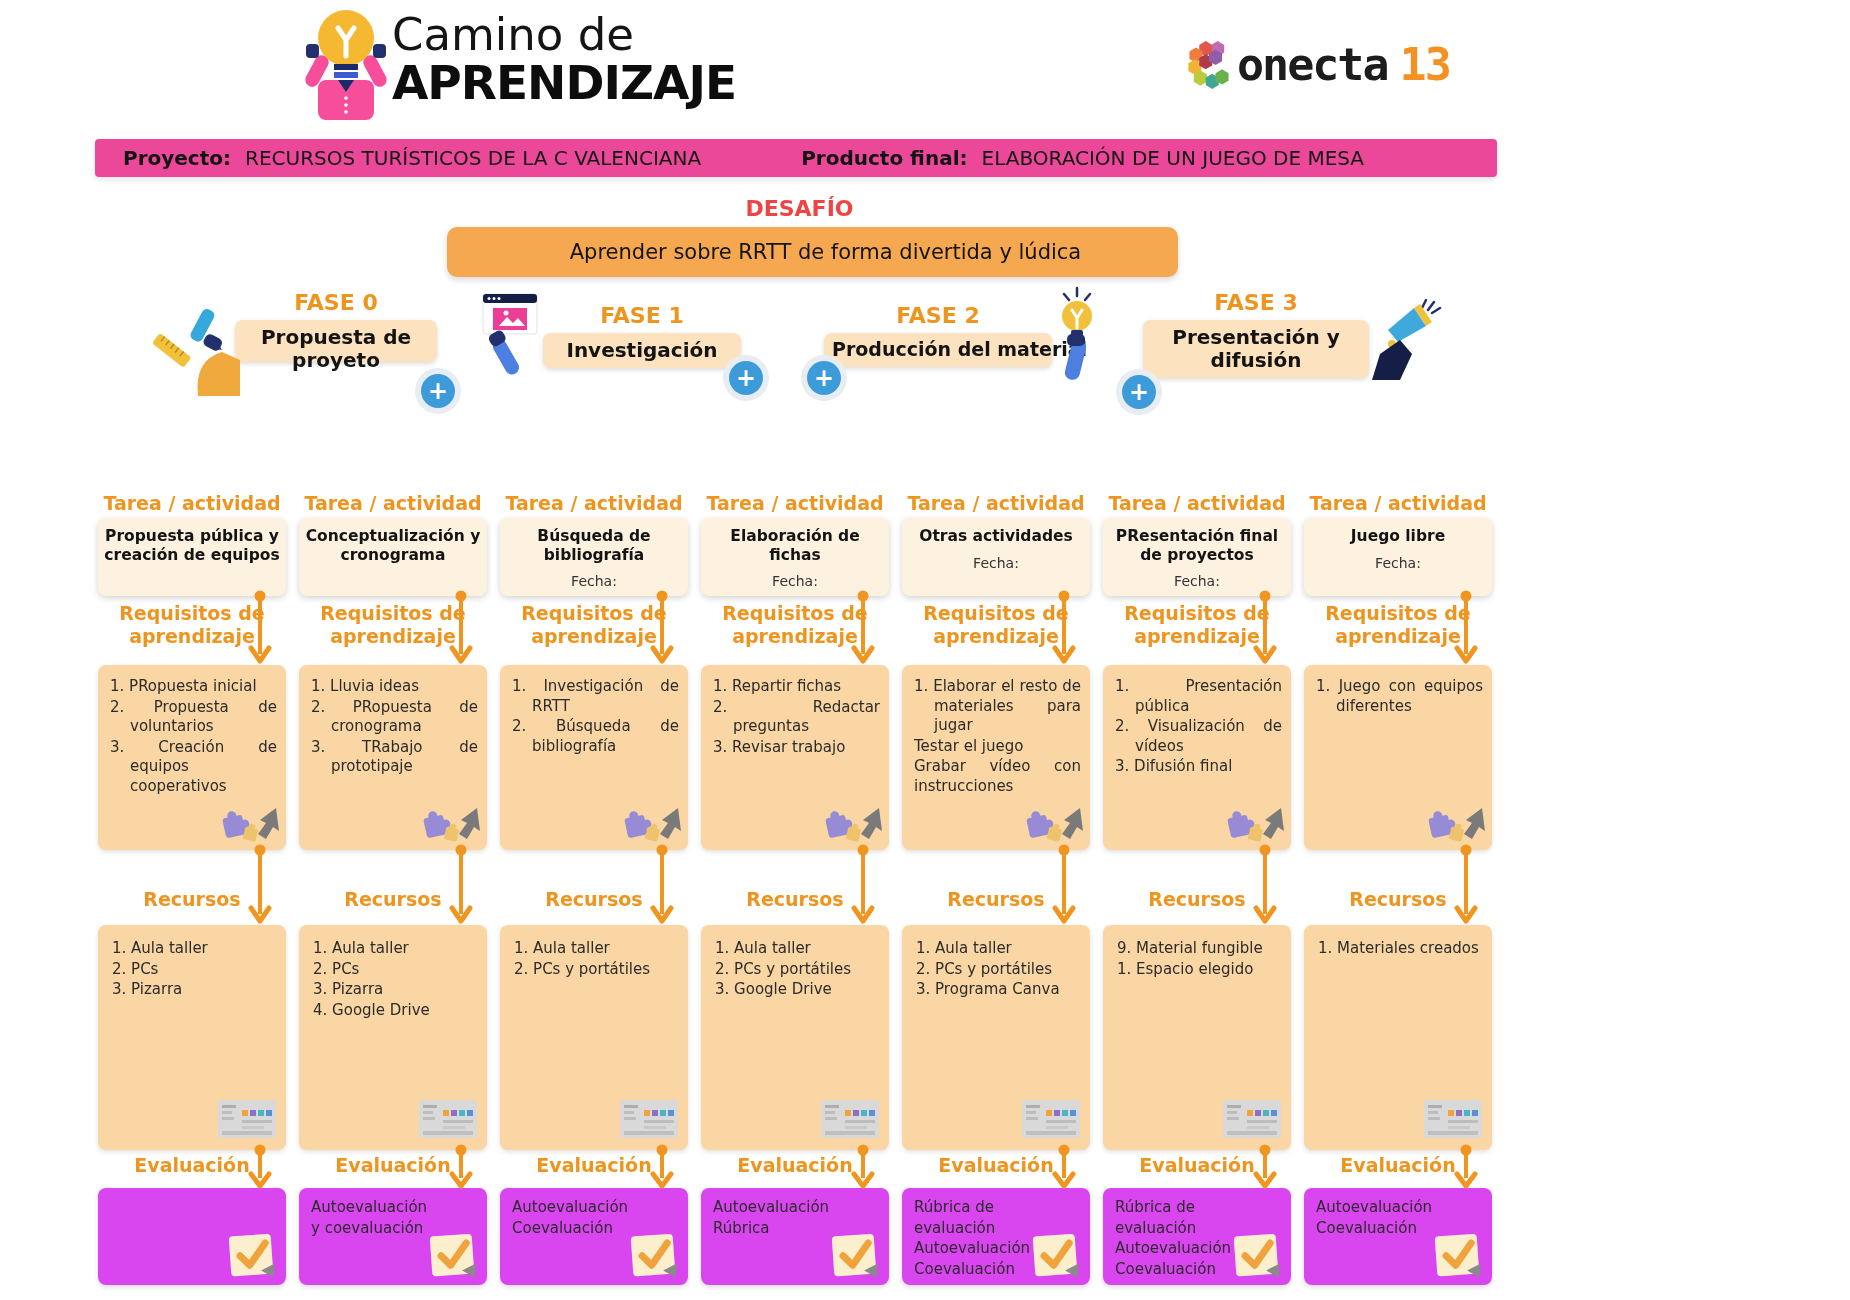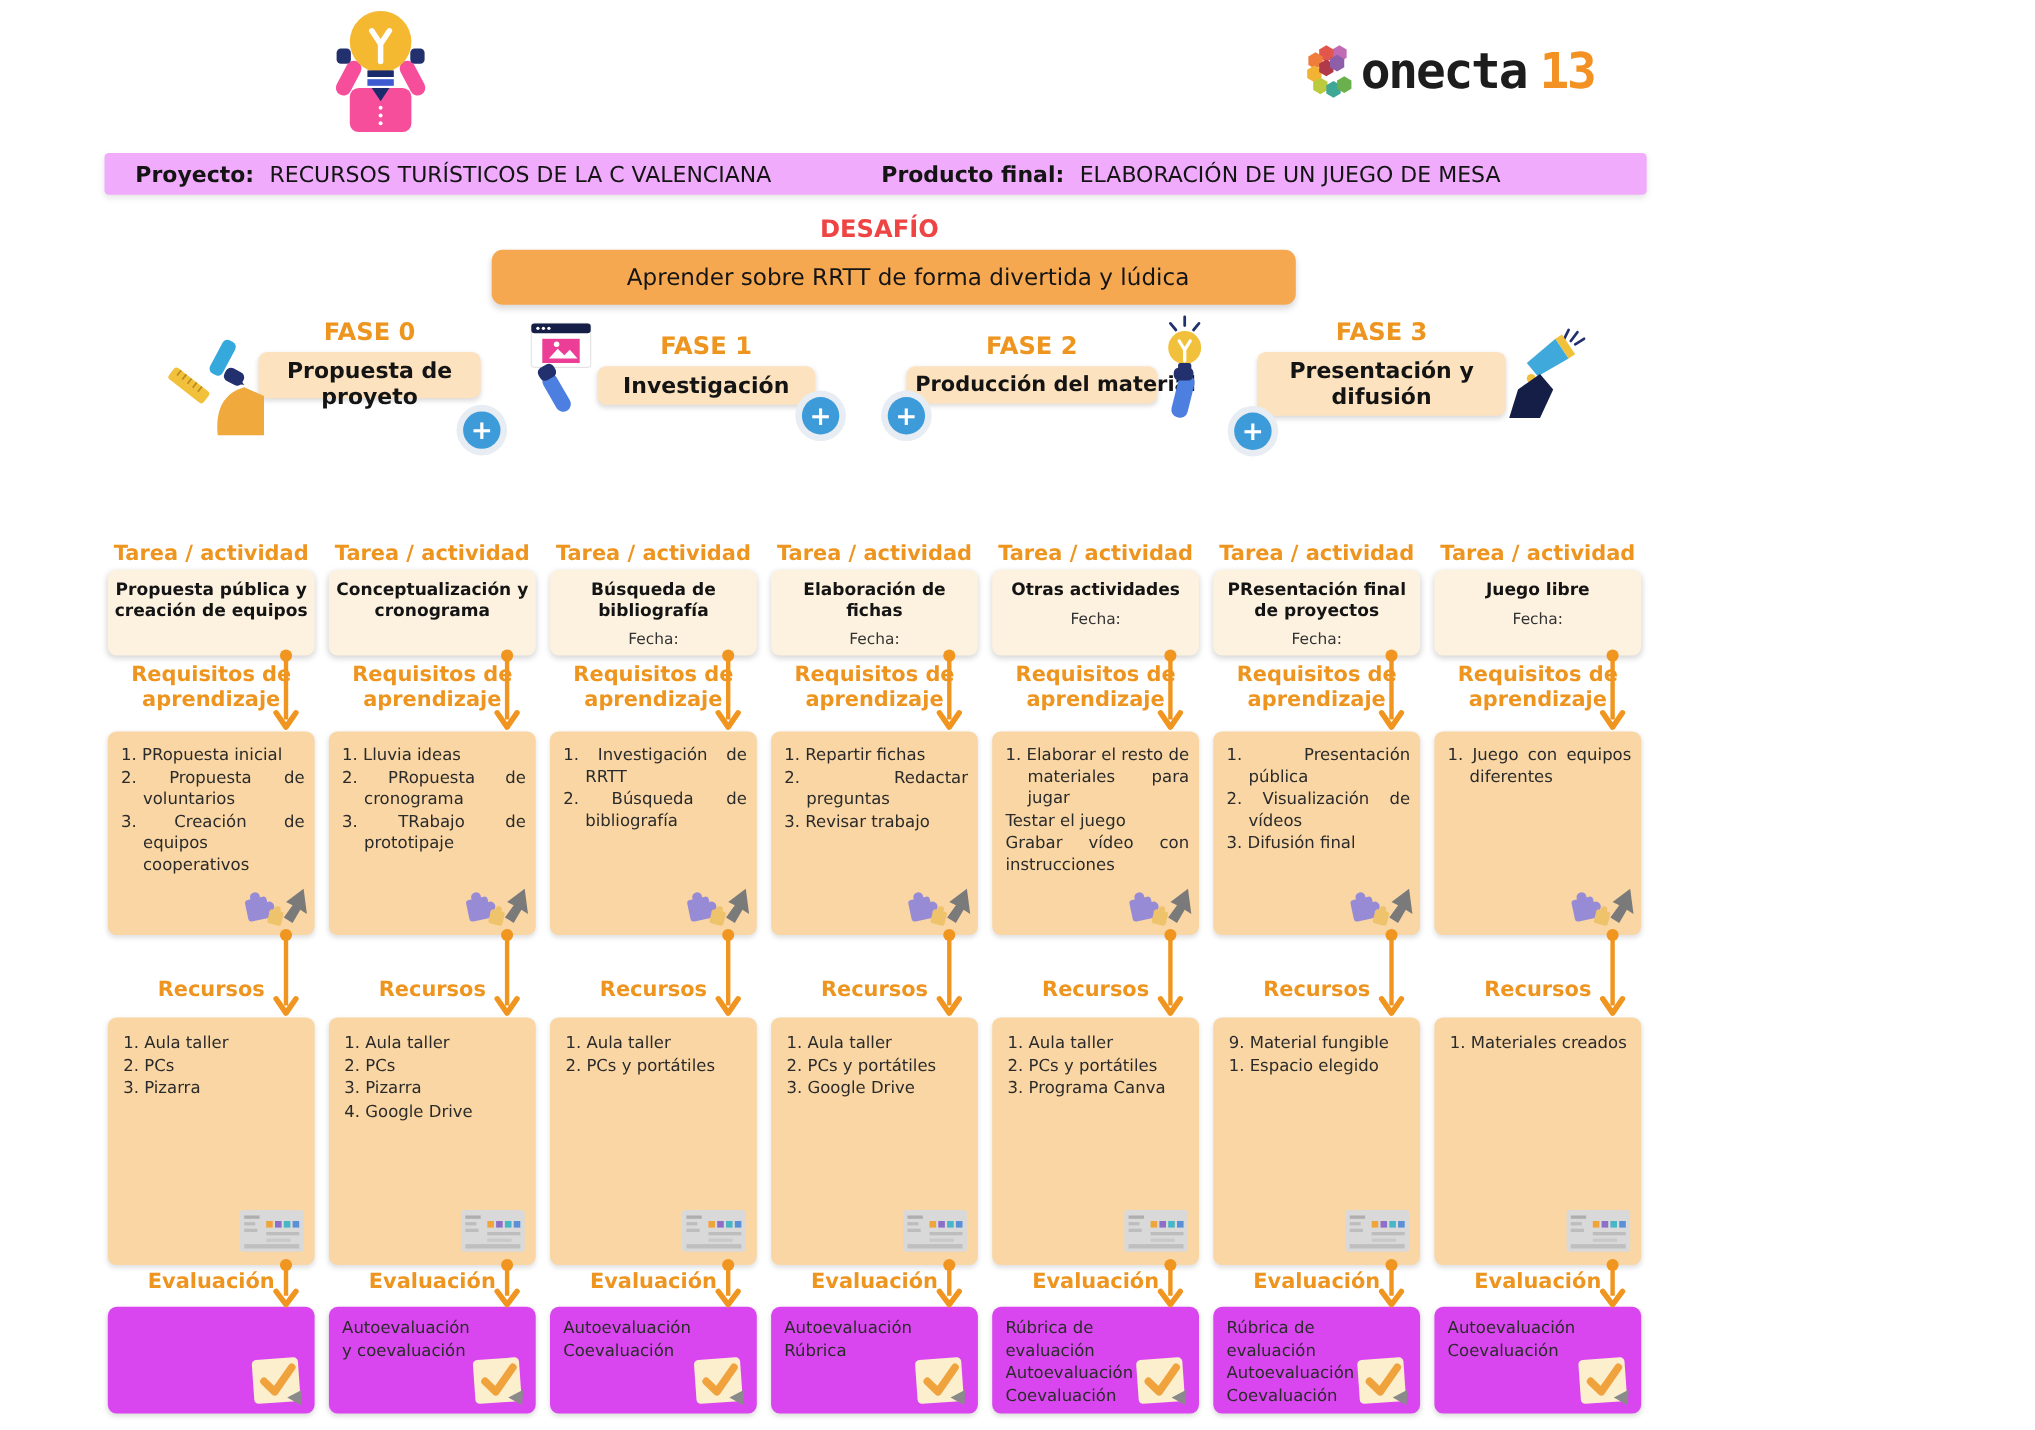--- a/index.html
+++ b/index.html
@@ -11,21 +11,21 @@
   .title-block{position:absolute;left:392px;top:12px;line-height:1.04;}
   .title-line1{font-size:45px;font-weight:500;color:#151515;}
   .title-line2{font-size:47px;font-weight:800;color:#0d0d0d;letter-spacing:-1px;}
   .brand{position:absolute;left:1185px;top:38px;display:flex;align-items:center;
          font-family:"DejaVu Sans Mono",monospace;}
   .brand-name{font-size:45px;font-weight:600;color:#1d1d1d;margin-left:4px;letter-spacing:-2px;}
   .brand-number{font-size:45px;font-weight:600;color:#F39122;margin-left:12px;letter-spacing:-2px;}
 
   
   .project-bar{position:absolute;left:95px;top:139px;width:1402px;height:38px;
-               background:#f0abfc;border-radius:4px;display:flex;align-items:center;
+               background:#ec4899;border-radius:4px;display:flex;align-items:center;
                font-size:20px;box-shadow:0 3px 6px rgba(0,0,0,0.10);}
   .pb-label{font-weight:700;color:#141414;}
   .pb-val{color:#141414;}
   .pb-l1{margin-left:28px;}
   .pb-v1{margin-left:14px;}
   .pb-l2{margin-left:100px;}
   .pb-v2{margin-left:14px;}
 
   
   .challenge-label{position:absolute;left:447px;top:196px;width:705px;text-align:center;
@@ -113,20 +113,24 @@
     <circle cx="48" cy="36" r="28" fill="#F5B831"></circle>
     <path d="M40 26 L48 38 L56 26 M48 38 L48 54" stroke="#ffffff" stroke-width="5" fill="none" stroke-linecap="round"></path>
     <rect x="36" y="62" width="24" height="6" fill="#1B2A6B"></rect>
     <rect x="36" y="70" width="24" height="6" fill="#3D5AD1"></rect>
     <path d="M40 78 L56 78 L48 90 Z" fill="#1B2A6B"></path>
     <circle cx="48" cy="96" r="1.8" fill="#fff"></circle>
       <circle cx="48" cy="103" r="1.8" fill="#fff"></circle>
       <circle cx="48" cy="110" r="1.8" fill="#fff"></circle>
   </svg>
 
+  <div class="title-block">
+    <div class="title-line1">Camino de</div>
+    <div class="title-line2">APRENDIZAJE</div>
+  </div>
 
   <div class="brand">
     <svg width="48" height="50" viewBox="0 0 40 46">
       <g>
         <polygon points="28,1 34,4.5 34,11.5 28,15 22,11.5 22,4.5" fill="#C26BB5"></polygon>
         <polygon points="17,1 23,4.5 23,11.5 17,15 11,11.5 11,4.5" fill="#E2574C"></polygon>
         <polygon points="8,7 14,10.5 14,17.5 8,21 2,17.5 2,10.5" fill="#EF7D3B"></polygon>
         <polygon points="7,18 13,21.5 13,28.5 7,32 1,28.5 1,21.5" fill="#F2B233"></polygon>
         <polygon points="12,28 18,31.5 18,38.5 12,42 6,38.5 6,31.5" fill="#BCCB3E"></polygon>
         <polygon points="23,31 29,34.5 29,41.5 23,45 17,41.5 17,34.5" fill="#3FA796"></polygon>

